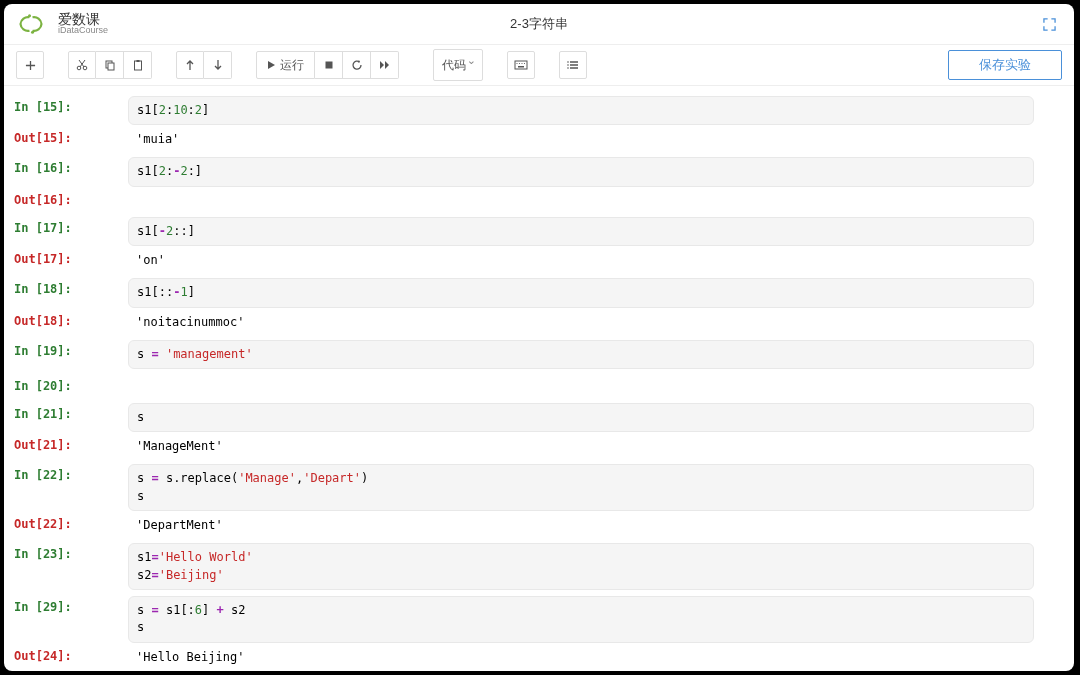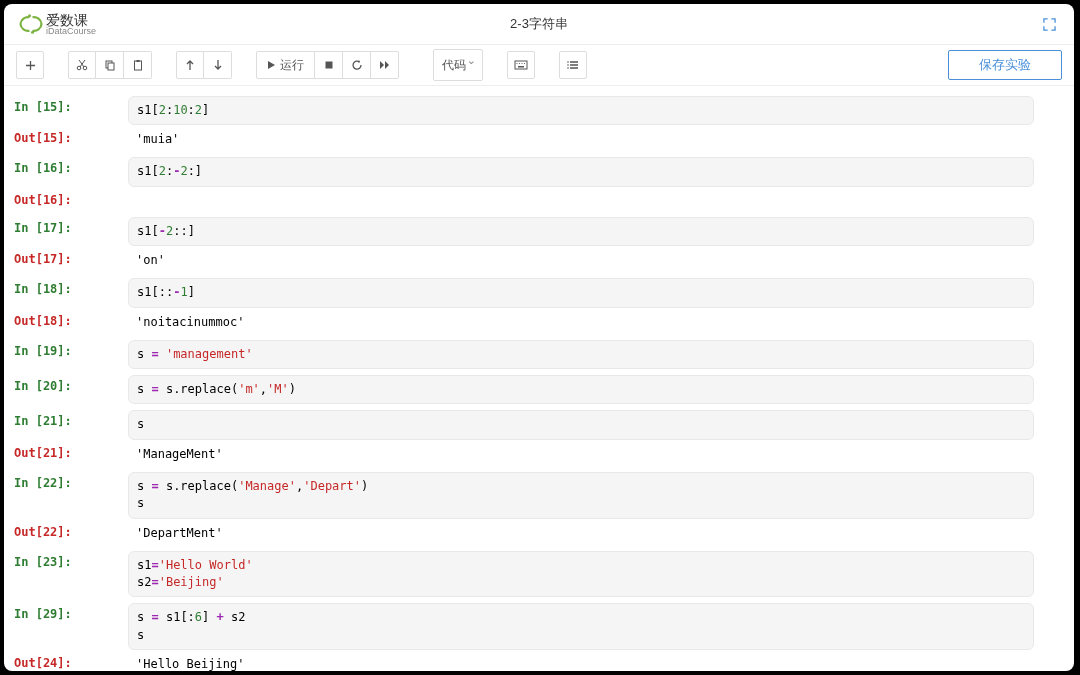--- a/index.html
+++ b/index.html
@@ -1,19 +1,19 @@
 <!DOCTYPE html>
 <html><head>
 <meta charset="utf-8">
 <style>
 *{box-sizing:border-box;margin:0;padding:0}
 body{font-family:-apple-system,BlinkMacSystemFont,"Segoe UI",Helvetica,Arial,sans-serif;background:#000;width:1080px;height:675px;overflow:hidden}
 .window{background:#fff;width:1070px;height:667px;margin:4px;border-radius:8px;overflow:hidden;position:relative}
 .header{display:flex;align-items:center;padding:6px 12px;height:40px;position:relative}
-.logo{display:flex;align-items:center;gap:0}
+.logo{display:flex;align-items:flex-start;gap:12px}
 .logo-icon{width:30px;height:24px}
 .logo-text{display:flex;flex-direction:column;line-height:1}
 .logo-main{font-size:14px;font-weight:500;color:#333}
 .logo-sub{font-size:9px;color:#888}
 .title{position:absolute;left:50%;transform:translateX(-50%);font-size:13px;color:#333}
 .expand-icon{position:absolute;right:18px;color:#4a90d9;font-size:13px}
 .toolbar{display:flex;align-items:center;padding:6px 12px;gap:16px;border-top:1px solid #eee;border-bottom:1px solid #eee;height:42px}
 .tb-btn{width:28px;height:28px;border:1px solid #ddd;background:#fff;display:flex;align-items:center;justify-content:center;color:#555;font-size:12px;cursor:pointer}
 .tb-btn.first{border-radius:2px 0 0 2px}
 .tb-btn.last{border-radius:0 2px 2px 0}
@@ -193,21 +193,20 @@
         <div class="output">'noitacinummoc'</div>
       </div>
       <div style="height: 4px;"></div>
       <div class="cell">
         <div class="prompt in">In [19]:</div>
         <div class="code"><span class="t-var">s </span><span class="t-op">=</span><span class="t-var"> </span><span class="t-str">'management'</span></div>
       </div>
       <div style="height: 4px;"></div>
       <div class="cell">
         <div class="prompt in">In [20]:</div>
-        <div class="code"><span class="t-var">s </span><span class="t-op">=</span><span class="t-var"> s.replace(</span><span class="t-str">'m'</span><span class="t-var">,</span><span class="t-str">'M'</span><span class="t-var">)</span></div>
       </div>
       <div style="height: 4px;"></div>
       <div class="cell">
         <div class="prompt in">In [21]:</div>
         <div class="code"><span class="t-var">s</span></div>
       </div>
       <div class="cell">
         <div class="prompt out">Out[21]:</div>
         <div class="output">'ManageMent'</div>
       </div>

